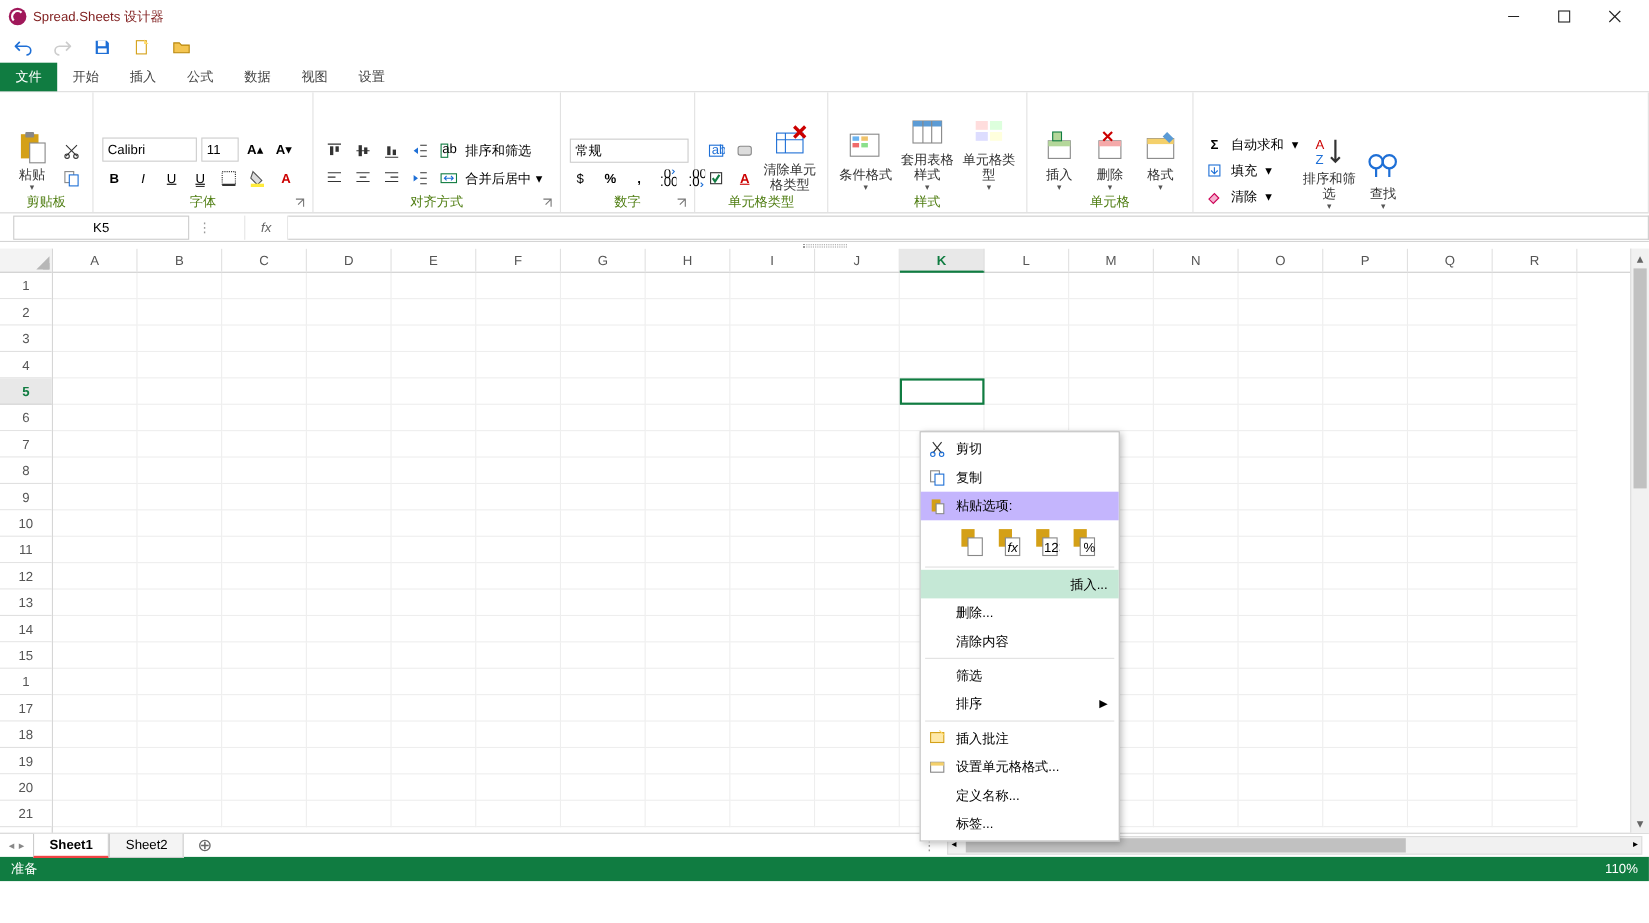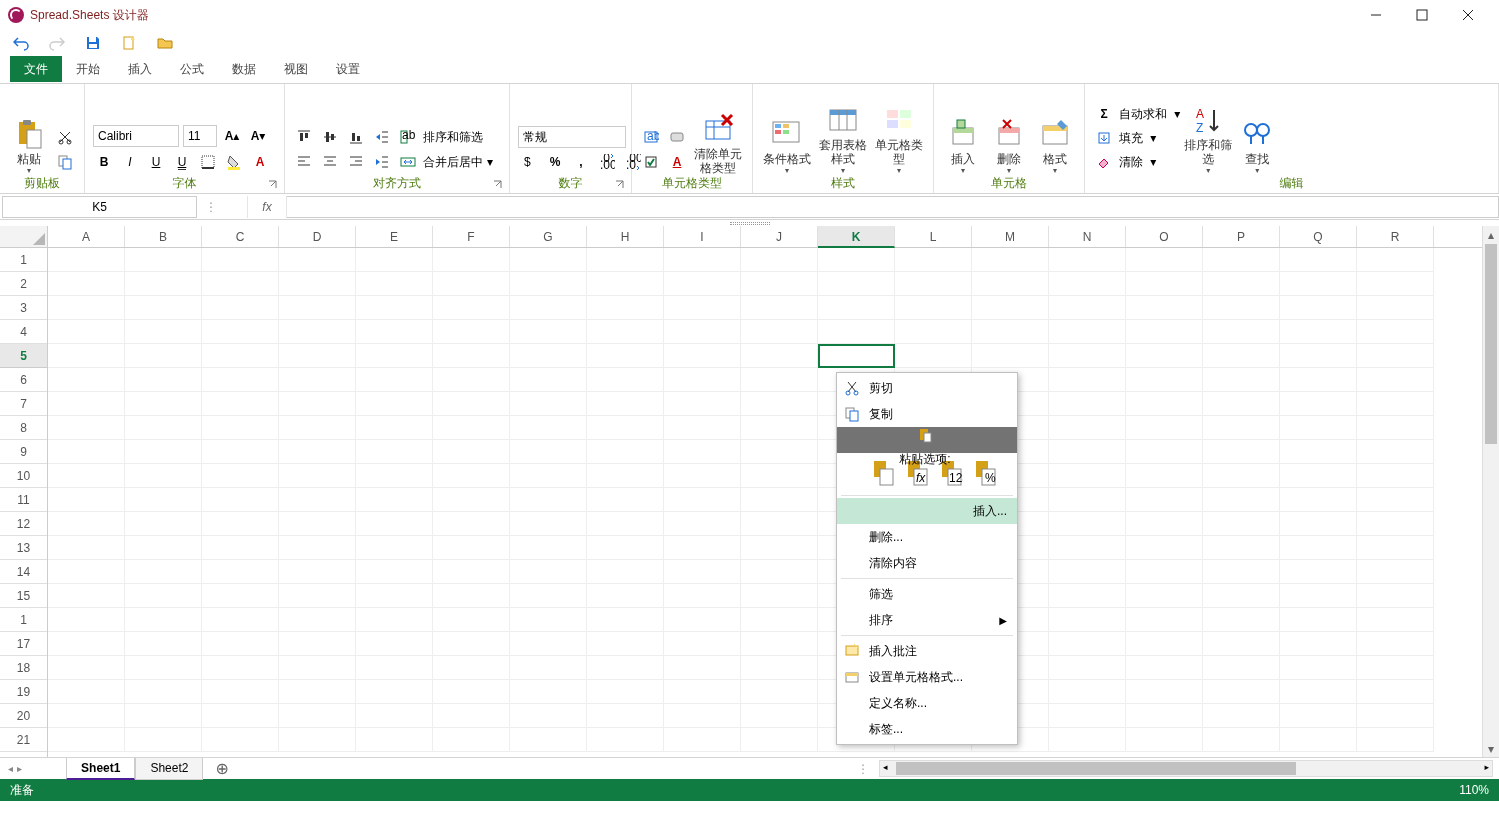--- a/index.html
+++ b/index.html
@@ -12,21 +12,21 @@
 .titlebar .title { color:#7f1d1d; }
 .winbtns { margin-left:auto; display:flex; }
 .winbtns span { width:46px; height:30px; display:flex; align-items:center; justify-content:center; }
 .winbtns svg { width:12px; height:12px; stroke:#222; stroke-width:1; fill:none; }
 
 
 .qat { height:26px; display:flex; align-items:center; padding:0 10px; gap:14px; }
 .qat svg { width:16px; height:16px; }
 
 
-.tabs { height:28px; display:flex; align-items:flex-start; border-bottom:1px solid #d4d4d4; padding-left:10px; }
+.tabs { height:28px; display:flex; align-items:center; border-bottom:1px solid #d4d4d4; }
 .tab { padding:5px 14px 4px; color:#444; }
 .tab.active { background:#107c41; color:#fff; }
 
 
 .ribbon { height:110px; display:flex; border-bottom:1px solid #d4d4d4; background:#fff;}
 .group { border-right:1px solid #e1e1e1; padding:4px 6px 1px 6px; display:flex; flex-direction:column; position:relative;}
 .group .gbody { flex:1; display:flex; align-items:flex-end; }
 .group .glabel { text-align:center; color:#4d7c0f; height:17px; line-height:17px; position:relative; }
 .group .launcher { position:absolute; right:4px; bottom:2px; width:12px;height:12px; }
 .group .launcher svg{width:10px;height:10px;stroke:#777;fill:none;}
@@ -38,21 +38,21 @@
 
 .col { display:flex; flex-direction:column; gap:3px; padding:2px;}
 .row { display:flex; align-items:center; gap:4px; }
 .sm { width:22px; height:22px; display:flex;align-items:center;justify-content:center;}
 .sm svg{width:16px;height:16px;}
 
 select.combo,input.combo { height:22px; border:1px solid #ccc; background:#fff; padding:0 4px; }
 
 
 .fbar { height:26px; display:flex; align-items:center; border-bottom:1px solid #d4d4d4; }
-.fbar .namebox { width:195px; height:22px; border:1px solid #ccc; margin:0 2px 0 2px; text-align:center; line-height:20px;}
+.fbar .namebox { width:160px; height:22px; border:1px solid #ccc; margin:0 2px 0 12px; text-align:center; line-height:20px;}
 .fbar .fdiv { width:24px;text-align:center;color:#999;}
 .fbar .fx { width:40px; border-left:1px solid #e5e5e5;border-right:1px solid #e5e5e5;height:22px;display:flex;align-items:center;justify-content:center; font-style:italic;color:#666;}
 .fbar .finput { flex:1; height:22px; border:1px solid #ccc; border-left:none; padding:0 4px;}
 
 
 .splith { height:6px; display:flex;align-items:center;justify-content:center;}
 .splith span{ width:40px;height:3px;border-top:1px dotted #999;border-bottom:1px dotted #999;}
 
 
 .grid { position:relative; height:531px; display:flex; }
@@ -71,37 +71,37 @@
 .selcell { position:absolute; border:2px solid #107c41; width:77px;height:24px; left:770px; top:96px; pointer-events:none;}
 .vscroll { width:17px; background:#f1f1f1; border-left:1px solid #ddd; position:relative;}
 .vscroll .thumb { position:absolute; left:2px;right:2px;top:18px;height:200px;background:#c1c1c1;}
 .vscroll .arr { position:absolute;left:0;right:0;height:17px;display:flex;align-items:center;justify-content:center;color:#666;}
 
 
 .sheetbar { height:22px; display:flex; align-items:center; border-top:1px solid #d4d4d4; }
 .sheetbar .nav { display:flex; gap:4px; padding:0 8px;}
 .sheetbar .nav span{color:#888;font-size:10px;}
 .sheettab { padding:3px 14px; border:1px solid #ccc; border-top:none; background:#fff; }
-.sheettab.active { border-bottom:2px solid #4c1d95; font-weight:bold; background:#fff;margin-left:36px;}
+.sheettab.active { border-bottom:2px solid #ef4444; font-weight:bold; background:#fff;}
 .sheettab:not(.active){ background:#f4f4f4;}
 .addsheet{ padding:0 12px; font-size:16px; color:#666;}
 .hscroll { flex:1; margin:0 6px;height:17px;background:#f1f1f1;border:1px solid #ddd;position:relative;}
 .hscroll .thumb{position:absolute;top:1px;bottom:1px;left:16px;width:400px;background:#c1c1c1;}
 
 
 .status { height:22px; background:#107c41; color:#fff; display:flex; align-items:center; padding:0 10px;}
 .status .zoom { margin-left:auto;}
 
 
-.ctxmenu { position:absolute; left:836px; top:372px; width:182px; background:#fff; border:1px solid #bfbfbf; box-shadow:2px 2px 6px rgba(0,0,0,0.25); padding:2px 0;}
+.ctxmenu { position:absolute; left:836px; top:392px; width:182px; background:#fff; border:1px solid #bfbfbf; box-shadow:2px 2px 6px rgba(0,0,0,0.25); padding:2px 0;}
 .citem { display:flex; align-items:center; height:26px; padding:0 10px 0 6px; gap:8px; position:relative;}
 .citem .cic { width:18px; display:flex;align-items:center;justify-content:center;}
 .citem .cic svg{width:16px;height:16px;}
 .citem .arrow{ margin-left:auto; font-size:10px;}
-.citem.sel { background:#737373;flex-direction:column; }
+.citem.sel { background:#c4b5fd; }
 .citem.hover { background:#c5e8d6 !important;justify-content:flex-end; }
 .csep { height:1px; background:#e0e0e0; margin:2px 4px;}
 .pasterow{ display:flex; gap:10px; padding:6px 10px 6px 34px;}
 .pasterow .pic{width:24px;height:28px;display:flex;align-items:center;justify-content:center;}
 
 </style>
 </head>
 <body>
 
 <div class="titlebar">
@@ -547,21 +547,20 @@
               <circle cx="10" cy="12" r="6" fill="none" stroke="#1e6fd6" stroke-width="2"></circle>
               <circle cx="22" cy="12" r="6" fill="none" stroke="#1e6fd6" stroke-width="2"></circle>
               <line x1="10" y1="18" x2="10" y2="26" stroke="#1e6fd6" stroke-width="2"></line>
               <line x1="22" y1="18" x2="22" y2="26" stroke="#1e6fd6" stroke-width="2"></line>
             </svg>
           </span>
         <span class="lbl">查找</span>
           <span class="dd">▾</span>
       </div>
     </div>
-    <div class="glabel">编辑</div>
   </div>
 
 </div>
 
 <div class="fbar">
   <div class="namebox">K5</div>
   <div class="fdiv">⋮</div>
   <div class="fdiv"></div>
   <div class="fx">fx</div>
   <input class="finput" style="">

